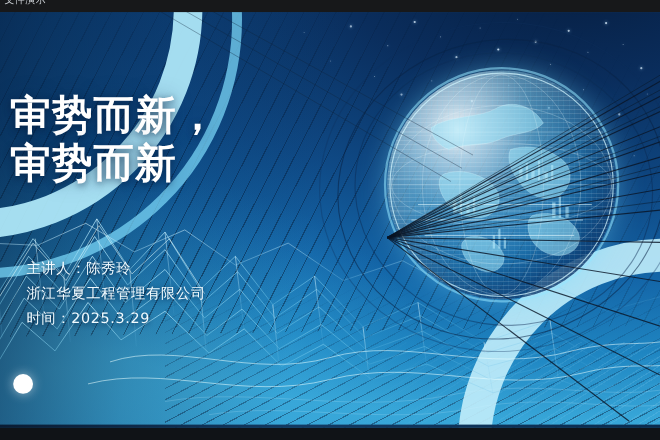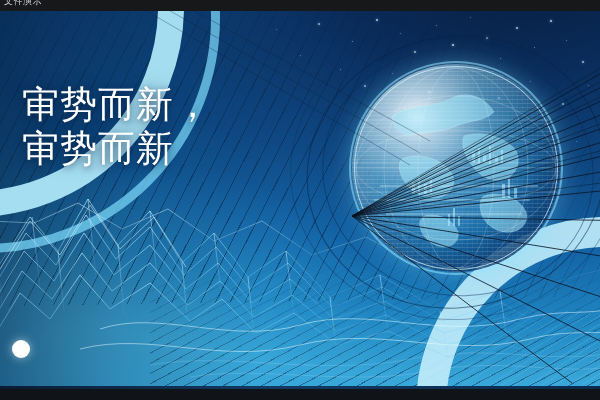--- a/index.html
+++ b/index.html
@@ -219,24 +219,24 @@
     background: rgba(225,248,255,0.55);
     height: 1px;
   }
 
   
   .fan { position: absolute; left: 0; top: 0; width: 600px; height: 378px; }
 
   
   .title {
     position: absolute;
-    left: 22px; top: 72px;
+    left: 9px; top: 72px;
     z-index: 30;
     color: #ffffff;
-    font-weight: normal;
+    font-weight: bold;
     font-size: 37px;
     line-height: 44px;
     letter-spacing: 1px;
     text-shadow: 0 2px 7px rgba(2,22,52,0.60), 0 0 18px rgba(10,40,80,0.40);
     white-space: nowrap;
   }
   .title div { margin: 0; padding: 0; }
 
   .meta {
     position: absolute;
@@ -463,20 +463,25 @@
         <line x1="128" y1="-24" x2="420" y2="142"></line>
         <line x1="116" y1="-18" x2="410" y2="154"></line>
       </g>
     </svg>
 
     <div class="title">
       <div>审势而新，</div>
       <div>审势而新</div>
     </div>
 
+    <div class="meta">
+      <div>主讲人：陈秀玲</div>
+      <div>浙江华夏工程管理有限公司</div>
+      <div>时间：2025.3.29</div>
+    </div>
 
     <div class="dot-marker"></div>
 
     <div class="slide-edge-bottom"></div>
   </div>
 
   <div class="bottombar"></div>
 
 </div>
 

